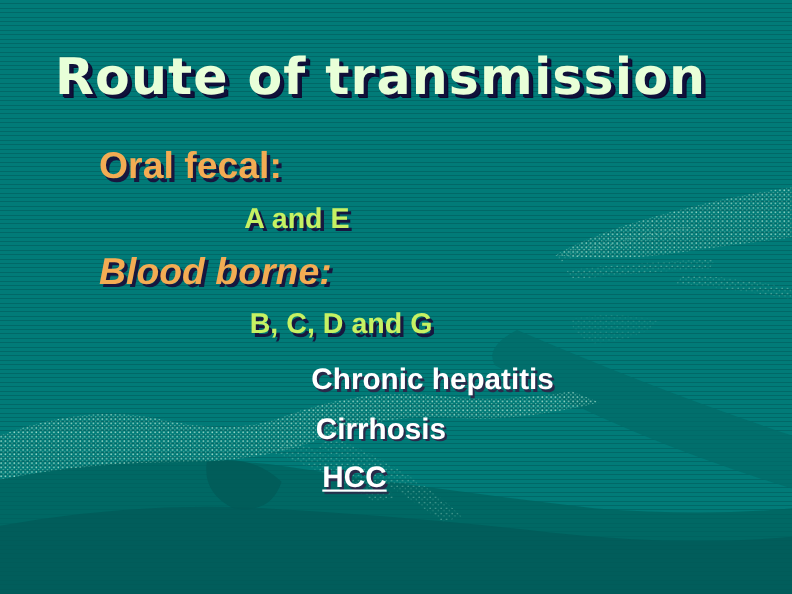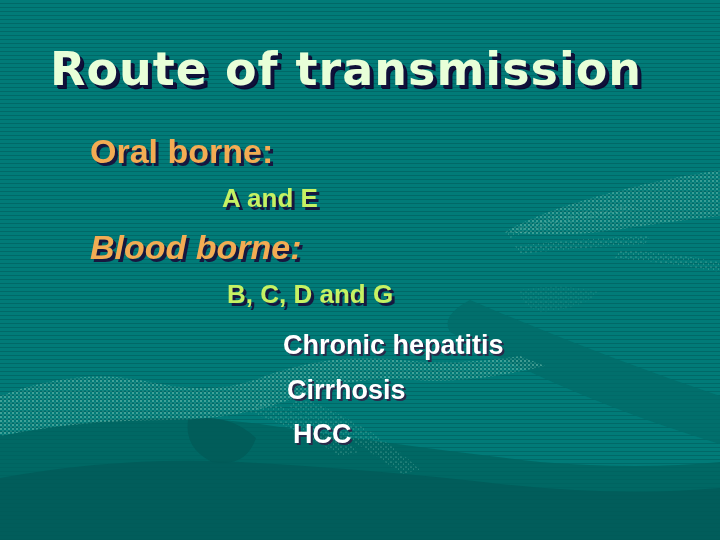--- a/index.html
+++ b/index.html
@@ -38,21 +38,21 @@
   .detail{
     font-size:27px;color:#ffffff;
     text-shadow:2px 2px 0 #2a2a4a;
   }
   .l1{left:90px;top:132px;}
   .l2{left:222px;top:183px;}
   .l3{left:90px;top:228px;font-style:italic;}
   .l4{left:227px;top:279px;text-align:center;}
   .l5{left:283px;top:330px;}
   .l6{left:287px;top:375px;}
-  .l7{left:293px;top:419px;}
+  .l7{left:293px;top:419px;text-decoration:underline;}
 </style>
 </head>
 <body>
 
 <div class="slide">
 
   <svg class="deco" viewBox="0 0 720 540" xmlns="http://www.w3.org/2000/svg" aria-hidden="true">
     <defs>
       <pattern id="speck" width="4" height="4" patternUnits="userSpaceOnUse">
         <circle cx="1" cy="1" r="0.75" fill="#9bd8c6"></circle>
@@ -82,21 +82,21 @@
     <path d="M505,232 Q555,214 630,204 L640,210 Q560,222 510,238 Z
          M515,246 Q580,238 650,236 L645,244 Q575,248 520,254 Z
          M620,250 Q670,252 720,262 L720,272 Q665,262 615,258 Z" fill="url(#speck2)" opacity="0.85"></path>
 
     <path d="M520,290 Q560,282 600,292 Q580,310 540,312 Q518,304 520,290 Z" fill="url(#speck2)" opacity="0.35"></path>
   </svg>
 
   <div class="textlayer">
     <div class="title">Route of transmission</div>
 
-    <div class="line heading l1">Oral borne:</div>
+    <div class="line heading l1">Oral fecal:</div>
 
     <div class="line sub l2">A and E</div>
 
     <div class="line heading l3">Blood borne:</div>
 
     <div class="line sub l4">B, C, D and G</div>
 
     <div class="line detail l6">Cirrhosis</div>
 
     <div class="line detail l5">Chronic hepatitis</div>

